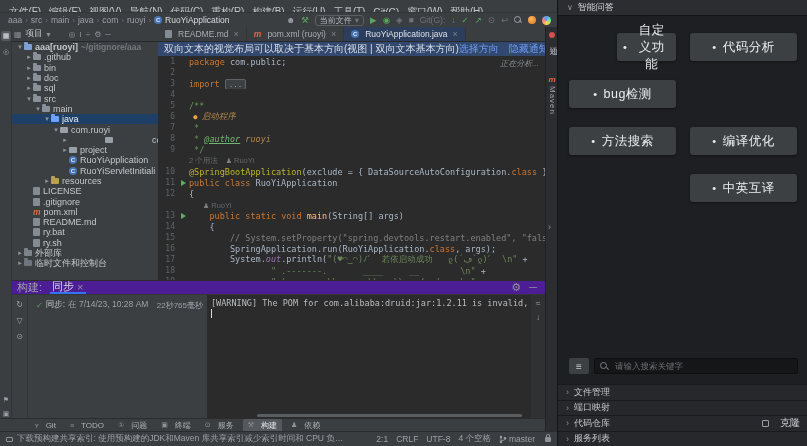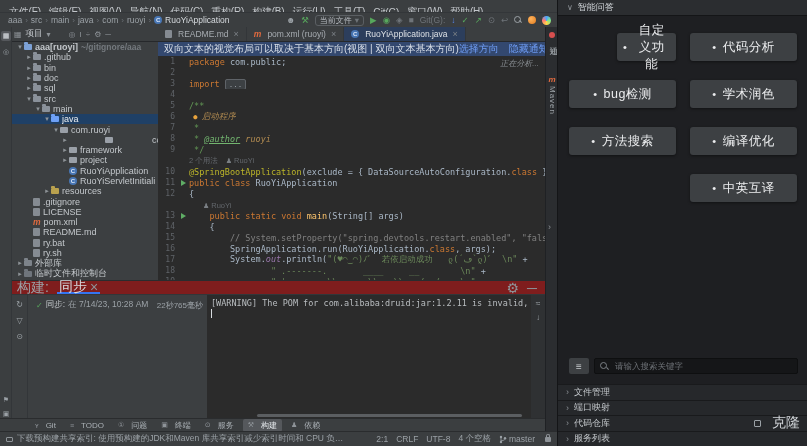--- a/index.html
+++ b/index.html
@@ -86,21 +86,21 @@
   .tk-inlay{color:#63676c;font-size:7.5px;font-family:"Liberation Sans","DejaVu Sans",sans-serif;}
   .tk-au,.tk-au2{color:#63676c;font-size:7.5px;font-family:"Liberation Sans","DejaVu Sans",sans-serif;margin-left:8px;}
   .tk-au::before,.tk-au2::before{content:"♟ ";font-size:7px;color:#7a7f84;}
   .tk-au2{margin-left:14px;}
   .analyzing{position:absolute;right:6px;top:16px;color:#8a8f94;font-size:8px;font-style:italic;
     font-family:"Liberation Sans","DejaVu Sans",sans-serif;}
 
   
   .build-panel{left:12px;top:280px;width:533px;height:138px;background:#3c3f41;border-top:1px solid #2a2c2e;}
   .build-header{position:absolute;left:0;top:0;width:533px;height:14px;display:flex;align-items:center;
-    font-size:14px;color:#9ba1a6;padding-left:5px;background:#7f1d1d;border-bottom:1px solid #333639;}
+    font-size:11px;color:#9ba1a6;padding-left:5px;background:#4c1d95;border-bottom:1px solid #333639;}
   .build-tab{margin-left:8px;color:#d7dbdf;display:flex;align-items:center;gap:3px;height:100%;
     border-bottom:2px solid #3574f0;padding:0 2px;}
   .build-hicons{margin-left:auto;display:flex;gap:8px;padding-right:8px;color:#8e9398;}
   .build-toolcol{position:absolute;left:0;top:14px;width:16px;height:124px;border-right:1px solid #333639;
     display:flex;flex-direction:column;align-items:center;gap:7px;padding-top:5px;color:#9ba1a6;font-size:8px;}
   .build-tree{position:absolute;left:16px;top:14px;width:179px;height:124px;}
   .sync-line{display:flex;align-items:center;margin-top:4px;padding:0 4px 0 8px;font-size:8.5px;color:#c3c7cb;white-space:nowrap;}
   .sync-check{color:#57a85c;margin-right:3px;font-size:8px;}
   .sync-time{color:#9ba1a6;margin-left:3px;}
   .sync-duration{margin-left:auto;color:#9ba1a6;font-size:8px;}
@@ -152,21 +152,21 @@
   .as-search{position:absolute;left:36px;top:2px;width:204px;height:16px;background:#151618;border:1px solid #0e0f10;
     border-radius:2px;color:#c6cace;font-size:8.5px;padding:0 4px 0 20px;font-family:inherit;outline:none;}
   .as-search::placeholder{color:#6e7277;}
   .as-search-icn{position:absolute;left:42px;top:6px;width:8px;height:8px;}
   .as-search-icn::before{content:"";position:absolute;left:0;top:0;width:5px;height:5px;border:1.2px solid #7b8085;border-radius:50%;}
   .as-search-icn::after{content:"";position:absolute;left:5.5px;top:5.5px;width:3px;height:1.2px;background:#7b8085;transform:rotate(45deg);}
   .as-sections{position:absolute;left:0;top:384px;width:250px;}
   .sec-row{height:15.5px;background:#26282b;border-top:1px solid #191a1c;display:flex;align-items:center;
     padding:0 8px;font-size:9px;color:#c3c7cb;gap:5px;}
   .sec-chev{color:#8a8f94;font-size:9px;}
-  .sec-action{margin-left:auto;display:flex;align-items:center;gap:11px;color:#d0d4d8;font-size:14px;}
+  .sec-action{margin-left:auto;display:flex;align-items:center;gap:11px;color:#d0d4d8;font-size:10px;}
   .sec-action-icn{width:7px;height:7px;border:1px solid #9ba1a6;border-radius:1px;}
 </style>
 </head>
 <body>
 
 <div id="stage">
 
   <div id="ide" class="abs">
 
     <div class="menubar abs">
@@ -315,51 +315,46 @@
           <span class="tlabel">com.ruoyi</span>
         </div>
         <div class="tree-row" style="padding-left: 49px; gap: 36px;">
           <span class="tchev">▸</span>
           <span class="icn-pkg ticn"></span>
           <span class="tlabel">common</span>
         </div>
         <div class="tree-row" style="padding-left: 49px;">
           <span class="tchev">▸</span>
           <span class="icn-pkg ticn"></span>
-          <span class="tlabel">framework</span>
-        </div>
-        <div class="tree-row" style="padding-left: 49px;">
-          <span class="tchev">▸</span>
-          <span class="icn-pkg ticn"></span>
           <span class="tlabel">project</span>
         </div>
         <div class="tree-row" style="padding-left: 49px;">
           <span class="tchev"></span>
           <span class="icn-class ticn">C</span>
           <span class="tlabel">RuoYiApplication</span>
         </div>
         <div class="tree-row" style="padding-left: 49px;">
           <span class="tchev"></span>
           <span class="icn-class ticn">C</span>
           <span class="tlabel">RuoYiServletInitiali</span>
         </div>
         <div class="tree-row" style="padding-left: 31px;">
           <span class="tchev">▸</span>
           <span class="icn-res ticn"></span>
           <span class="tlabel">resources</span>
         </div>
         <div class="tree-row" style="padding-left: 13px;">
           <span class="tchev"></span>
           <span class="icn-file ticn"></span>
+          <span class="tlabel">LICENSE</span>
+        </div>
+        <div class="tree-row" style="padding-left: 13px;">
+          <span class="tchev"></span>
+          <span class="icn-file ticn"></span>
           <span class="tlabel">.gitignore</span>
-        </div>
-        <div class="tree-row" style="padding-left: 13px;">
-          <span class="tchev"></span>
-          <span class="icn-file ticn"></span>
-          <span class="tlabel">LICENSE</span>
         </div>
         <div class="tree-row" style="padding-left: 13px;">
           <span class="tchev"></span>
           <span class="icn-maven ticn">m</span>
           <span class="tlabel">pom.xml</span>
         </div>
         <div class="tree-row" style="padding-left: 13px;">
           <span class="tchev"></span>
           <span class="icn-md ticn"></span>
           <span class="tlabel">README.md</span>
@@ -524,21 +519,20 @@
 
   <div id="assistant" class="abs">
     <div class="as-header">
       <span class="as-chev">∨</span>
       <span>智能问答</span>
     </div>
     <div class="as-buttons">
         <button class="as-btn" style="grid-column: 1; margin-left: 48px;">自定义功能</button>
         <button class="as-btn" style="grid-column: 2;">代码分析</button>
         <button class="as-btn" style="grid-column: 1;">bug检测</button>
-        <button class="as-btn" style="grid-column: 2;">学术润色</button>
         <button class="as-btn" style="grid-column: 1;">方法搜索</button>
         <button class="as-btn" style="grid-column: 2;">编译优化</button>
         <button class="as-btn" style="grid-column: 2;">中英互译</button>
       </div>
     <div class="as-controls">
       <span class="as-menu-btn">≡</span>
       <input class="as-search" placeholder="请输入搜索关键字" style="">
       <span class="as-search-icn"></span>
     </div>
     <div class="as-sections">

